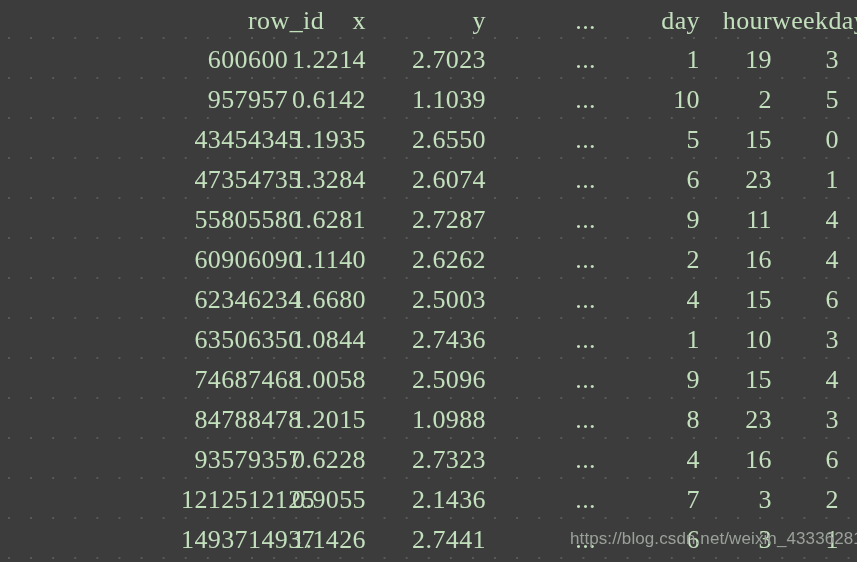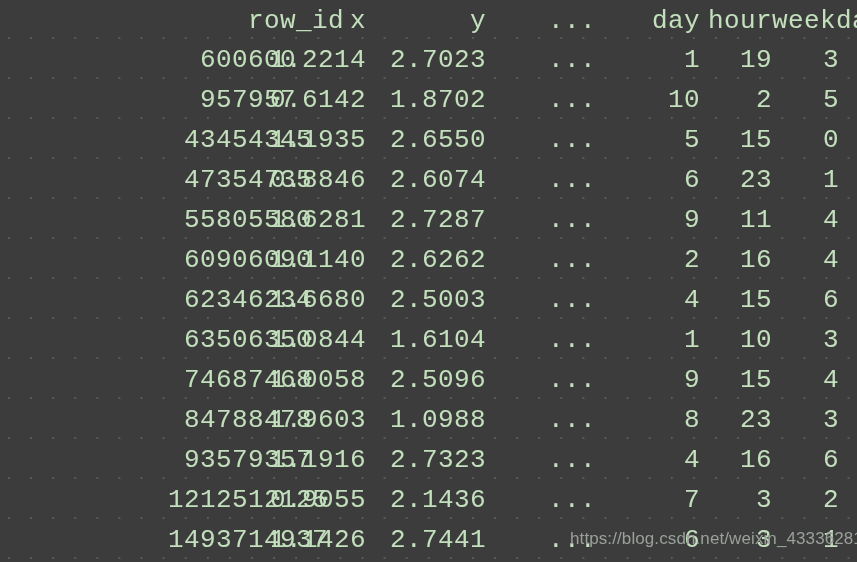--- a/index.html
+++ b/index.html
@@ -28,21 +28,21 @@
     box-sizing: border-box;
     padding: 0;
   }
 
   
   table.df {
     position: relative;
     width: 857px;
     border-collapse: collapse;
     table-layout: fixed;
-    font-family: Liberation Mono, monospace;
+    font-family: Liberation Serif, serif;
     font-size: 26px;
     line-height: 40px;
     color: #c3e0bd;
     letter-spacing: 0.4px;
   }
   table.df td, table.df th {
     padding: 0;
     margin: 0;
     border: 0;
     height: 40px;
@@ -125,40 +125,40 @@
           <td>2.7023</td>
           <td class="ellipsis">...</td>
           <td>1</td>
           <td>19</td>
           <td class="cell-pad-r">3</td>
         </tr>
         <tr>
           <td class="idx">957</td>
           <td>957</td>
           <td>0.6142</td>
-          <td>1.8702</td>
+          <td>1.1039</td>
           <td class="ellipsis">...</td>
           <td>10</td>
           <td>2</td>
           <td class="cell-pad-r">5</td>
         </tr>
         <tr>
           <td class="idx">4345</td>
           <td>4345</td>
           <td>1.1935</td>
           <td>2.6550</td>
           <td class="ellipsis">...</td>
           <td>5</td>
           <td>15</td>
           <td class="cell-pad-r">0</td>
         </tr>
         <tr>
           <td class="idx">4735</td>
           <td>4735</td>
-          <td>0.8846</td>
+          <td>1.3284</td>
           <td>2.6074</td>
           <td class="ellipsis">...</td>
           <td>6</td>
           <td>23</td>
           <td class="cell-pad-r">1</td>
         </tr>
         <tr>
           <td class="idx">5580</td>
           <td>5580</td>
           <td>1.6281</td>
@@ -185,50 +185,50 @@
           <td>2.5003</td>
           <td class="ellipsis">...</td>
           <td>4</td>
           <td>15</td>
           <td class="cell-pad-r">6</td>
         </tr>
         <tr>
           <td class="idx">6350</td>
           <td>6350</td>
           <td>1.0844</td>
-          <td>1.6104</td>
+          <td>2.7436</td>
           <td class="ellipsis">...</td>
           <td>1</td>
           <td>10</td>
           <td class="cell-pad-r">3</td>
         </tr>
         <tr>
           <td class="idx">7468</td>
           <td>7468</td>
           <td>1.0058</td>
           <td>2.5096</td>
           <td class="ellipsis">...</td>
           <td>9</td>
           <td>15</td>
           <td class="cell-pad-r">4</td>
         </tr>
         <tr>
           <td class="idx">8478</td>
           <td>8478</td>
-          <td>1.9603</td>
+          <td>1.2015</td>
           <td>1.0988</td>
           <td class="ellipsis">...</td>
           <td>8</td>
           <td>23</td>
           <td class="cell-pad-r">3</td>
         </tr>
         <tr>
           <td class="idx">9357</td>
           <td>9357</td>
-          <td>1.1916</td>
+          <td>0.6228</td>
           <td>2.7323</td>
           <td class="ellipsis">...</td>
           <td>4</td>
           <td>16</td>
           <td class="cell-pad-r">6</td>
         </tr>
         <tr>
           <td class="idx">12125</td>
           <td>12125</td>
           <td>0.9055</td>

